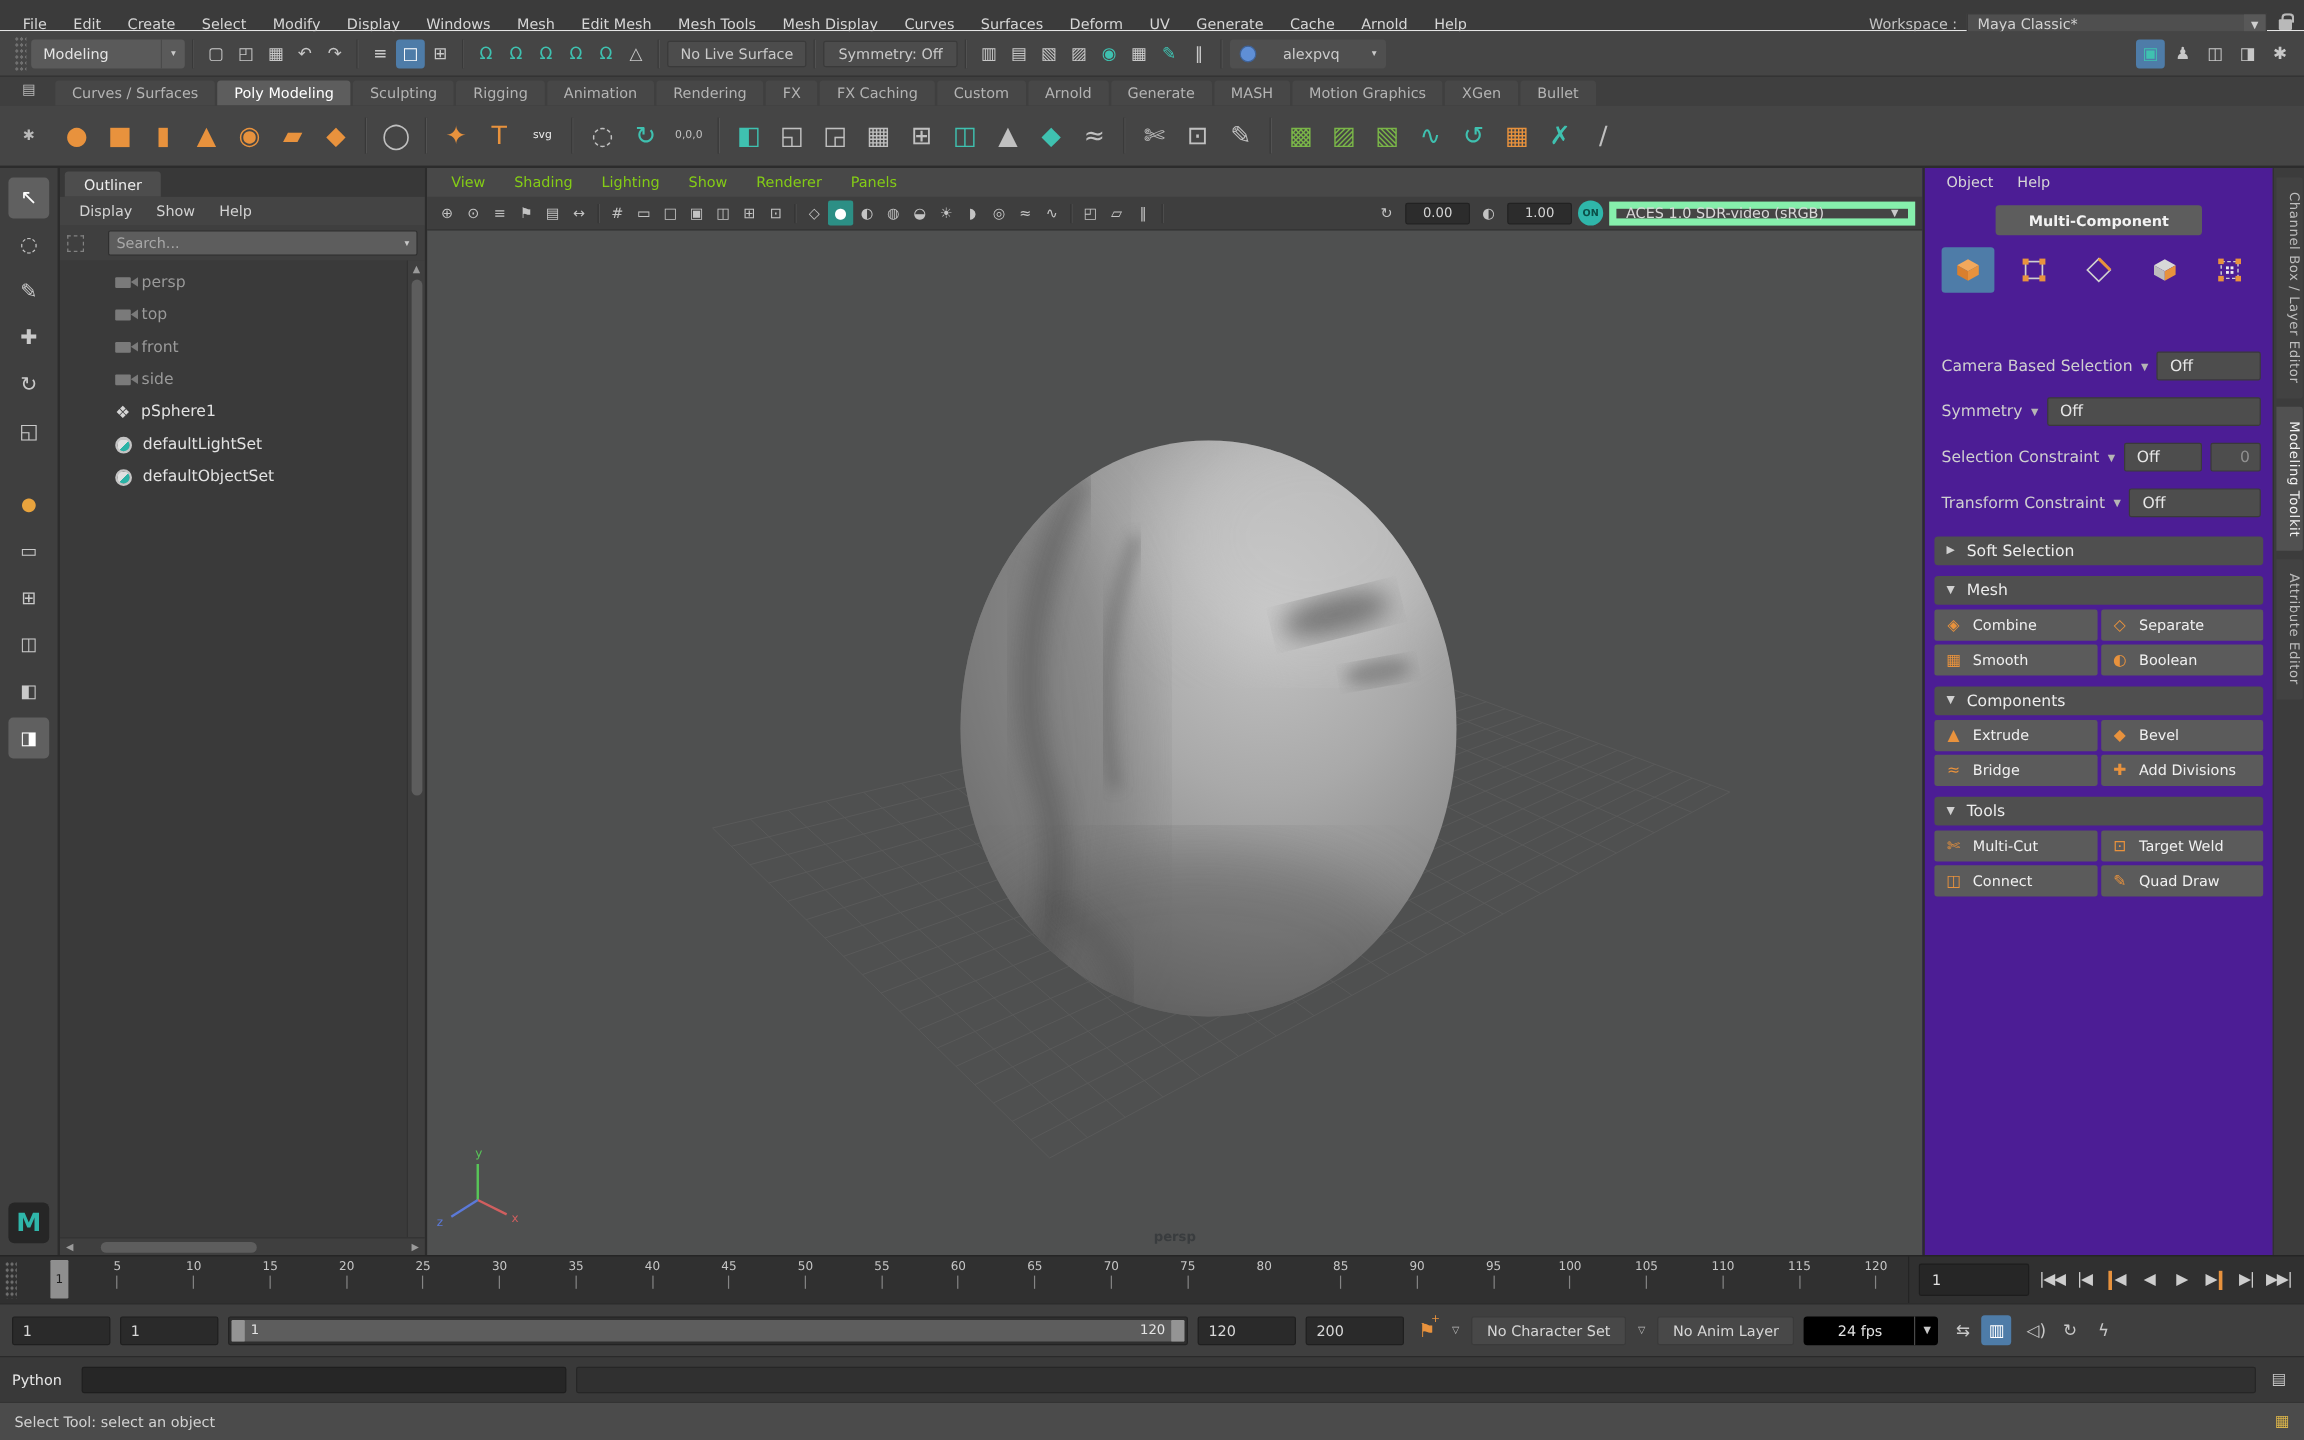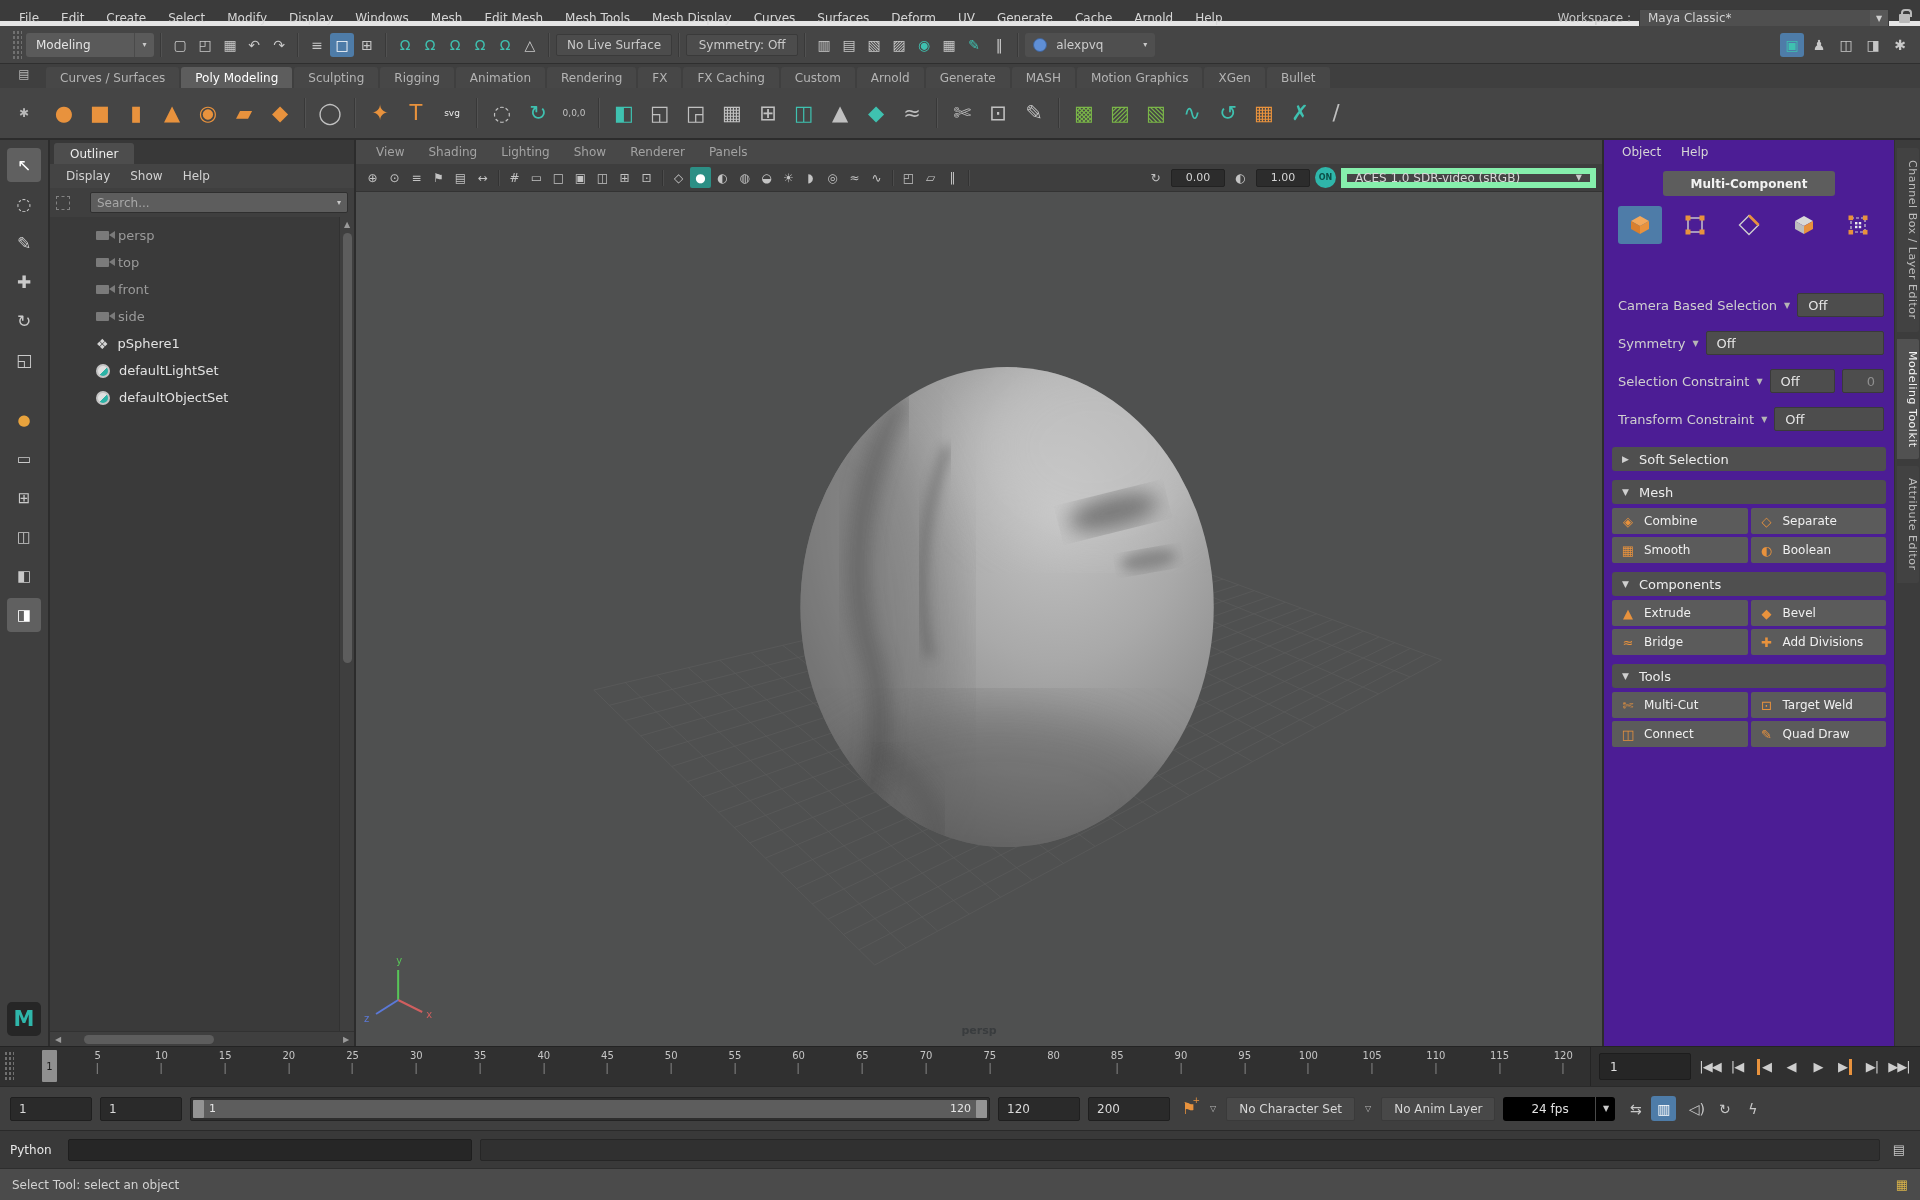--- a/index.html
+++ b/index.html
@@ -2,21 +2,21 @@
 <html><head>
 <meta charset="utf-8">
 <style>
   * { box-sizing: border-box; margin: 0; padding: 0; }
   html,body { width:1920px; height:1200px; overflow:hidden; }
   body { background:#3a3a3a; font-family:"DejaVu Sans","Liberation Sans",sans-serif; font-size:12px; color:#cccccc; }
   i { font-style:normal; }
   #root { position:relative; width:1920px; height:1200px; }
 
   
-  #menubar   { position:absolute; left:0; right:0; top:0;    height:26px; background:#3b3b3b; border-bottom:5px solid #e5e5e5; display:flex; align-items:center; padding:15px 10px 0 8px; }
+  #menubar   { position:absolute; left:0; right:0; top:0;    height:26px; background:#3b3b3b; border-bottom:1px solid #e5e5e5; display:flex; align-items:center; padding:15px 10px 0 8px; }
   #statusline{ position:absolute; left:0; right:0; top:26px; height:38px; background:#454545; border-bottom:1px solid #2f2f2f; display:flex; align-items:center; padding:0 8px; }
   #shelftabs { position:absolute; left:0; right:0; top:64px; height:24px; background:#3f3f3f; display:flex; align-items:flex-end; padding-left:46px; gap:2px; }
   #shelficons{ position:absolute; left:0; right:0; top:88px; height:52px; background:#454545; border-bottom:2px solid #2c2c2c; display:flex; align-items:center; padding-left:46px; }
   #main      { position:absolute; left:0; right:0; top:140px; height:906px; display:flex; }
   #timeslider{ position:absolute; left:0; right:0; top:1046px; height:40px; background:#303030; border-top:1px solid #242424; display:flex; align-items:stretch; }
   #rangerow  { position:absolute; left:0; right:0; top:1086px; height:44px; background:#3f3f3f; border-top:1px solid #2a2a2a; display:flex; align-items:center; padding:0 10px; gap:8px; }
   #cmdrow    { position:absolute; left:0; right:0; top:1130px; height:38px; background:#393939; border-top:1px solid #2a2a2a; display:flex; align-items:center; padding:0 10px; gap:8px; }
   #helprow   { position:absolute; left:0; right:0; top:1168px; height:32px; background:#4b4b4b; border-top:1px solid #2e2e2e; display:flex; align-items:center; padding:0 12px; color:#d2d2d2; }
 
   
@@ -30,21 +30,21 @@
 
   
   .grip { width:10px; align-self:stretch; margin:4px 4px; background-image:radial-gradient(#707070 1px, transparent 1.3px); background-size:4px 5px; }
   .menuset-select { width:128px; height:24px; background:#5a5a5a; border-radius:3px; display:flex; align-items:center; padding:0 0 0 10px; color:#e4e4e4; }
   .menuset-select .dd { margin-left:auto; width:20px; align-self:stretch; display:flex; align-items:center; justify-content:center; font-size:8px; color:#c9c9c9; border-left:1px solid #4a4a4a; }
   .sl-sep { width:2px; height:24px; margin:0 6px; background:#393939; border-right:1px solid #515151; }
   .sl-group { display:flex; align-items:center; gap:1px; }
   .ico { width:24px; height:24px; display:flex; align-items:center; justify-content:center; color:#c8c8c8; font-size:14px; border-radius:3px; }
   .ico.active { background:#4e7ca8; color:#ffffff; }
   .sl-field { height:22px; min-width:112px; background:#4c4c4c; border:1px solid #3a3a3a; border-radius:2px; display:flex; align-items:center; justify-content:center; padding:0 10px; color:#c9c9c9; }
-  .user-select { display:flex; align-items:center; gap:9px; height:24px; background:#4f4f4f; border-radius:3px; padding:0 8px; min-width:130px; }
+  .user-select { display:flex; align-items:center; gap:22px; height:24px; background:#4f4f4f; border-radius:3px; padding:0 8px; min-width:130px; }
   .avatar { width:14px; height:14px; border-radius:50%; background:#5f8fd6; border:1px solid #3f6296; }
   .user-select .dd { margin-left:auto; font-size:8px; color:#c9c9c9; }
   .sl-right { margin-left:auto; display:flex; align-items:center; gap:3px; }
 
   
   .shelf-gutter { position:absolute; left:10px; width:28px; display:flex; align-items:center; justify-content:center; color:#b9b9b9; }
   .shelf-tab { background:#474747; color:#b4b4b4; padding:4px 14px 3px; border-radius:3px 3px 0 0; font-size:12px; white-space:nowrap; }
   .shelf-tab.active { background:#5d5d5d; color:#ffffff; }
   .shelf-ico { width:36px; height:42px; display:flex; align-items:center; justify-content:center; font-size:21px; color:#c0c0c0; }
   .shelf-ico.small i { font-size:9px; }
@@ -84,21 +84,21 @@
   .ol-vscroll { width:15px; background:#3f3f3f; border-left:1px solid #323232; display:flex; flex-direction:column; align-items:center; }
   .scroll-arr { height:14px; width:100%; color:#9a9a9a; font-size:8px; display:flex; align-items:center; justify-content:center; }
   .thumb-v { width:9px; height:430px; background:#5d5d5d; border-radius:5px; margin-top:2px; }
   .ol-hscroll { height:15px; background:#3f3f3f; border-top:1px solid #323232; display:flex; align-items:center; }
   .thumb-h { height:9px; width:130px; background:#5d5d5d; border-radius:5px; margin-left:18px; }
   .ol-hscroll .scroll-arr { width:16px; height:100%; }
   .ol-hscroll .scroll-arr:last-child { margin-left:auto; }
 
   #viewport { flex:1; background:#4f5050; display:flex; flex-direction:column; min-width:0; }
   .vp-menus { height:24px; background:#484848; display:flex; align-items:center; padding-left:8px; }
-  .vp-menu { padding:0 12px; color:#a3a3a3; }
+  .vp-menu { padding:0 12px; color:#84cc16; }
   .vp-icons { height:28px; background:#3e3e3e; display:flex; align-items:center; padding:0 6px; gap:1px; border-bottom:1px solid #333333; }
   .vp-ico { width:21px; height:21px; display:flex; align-items:center; justify-content:center; font-size:12px; color:#c3c3c3; border-radius:2px; }
   .vp-ico.active { background:#2c8f85; color:#ffffff; }
   .vp-ico.sep { width:9px; }
   .vp-ico.sep::after { content:""; width:1px; height:16px; background:#333333; border-right:1px solid #4c4c4c; }
   .vp-right { margin-left:auto; display:flex; align-items:center; gap:5px; }
   .vp-num { width:54px; height:18px; background:#2c2c2c; border:1px solid #222222; border-radius:2px; color:#d5d5d5; display:flex; align-items:center; justify-content:center; font-size:11px; }
   .on-badge { width:21px; height:21px; border-radius:50%; background:#2fb6aa; color:#0b4f48; font-size:8px; font-weight:bold; display:flex; align-items:center; justify-content:center; }
   .colorspace { width:255px; height:20px; background:#454545; border:6px solid #86efac; display:flex; align-items:center; padding:0 8px; color:#d8d8d8; }
   .colorspace .dd { margin-left:auto; font-size:8px; color:#c9c9c9; }

